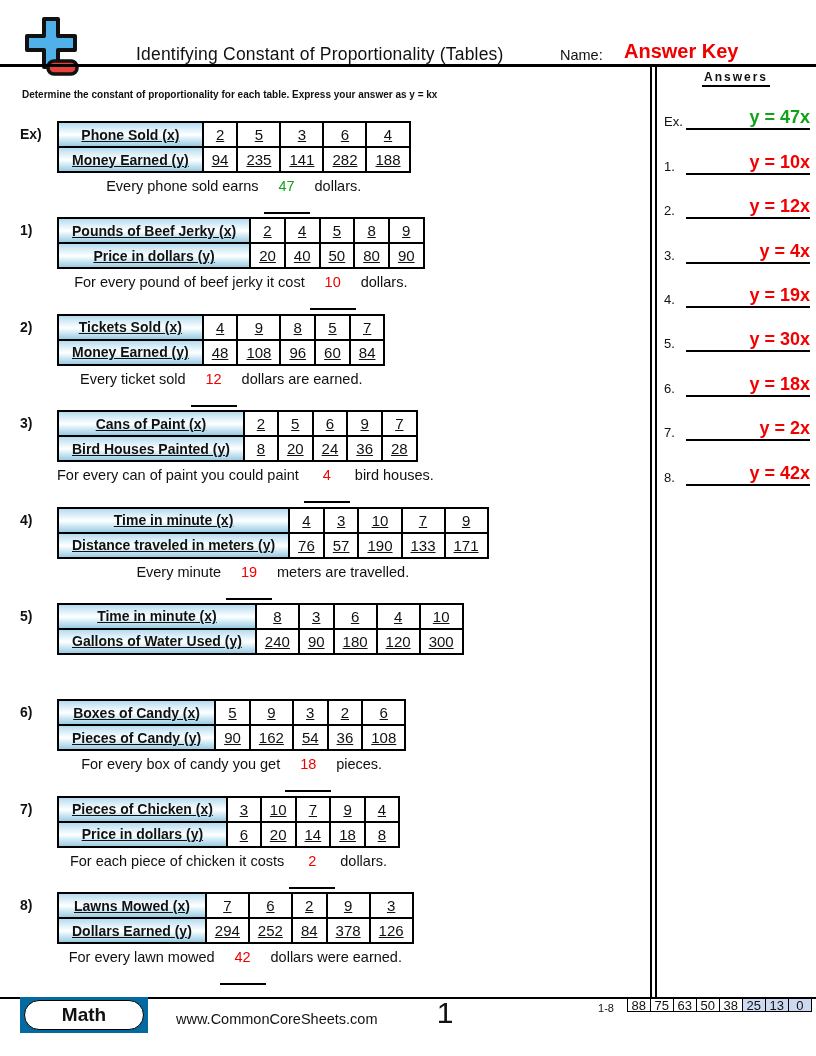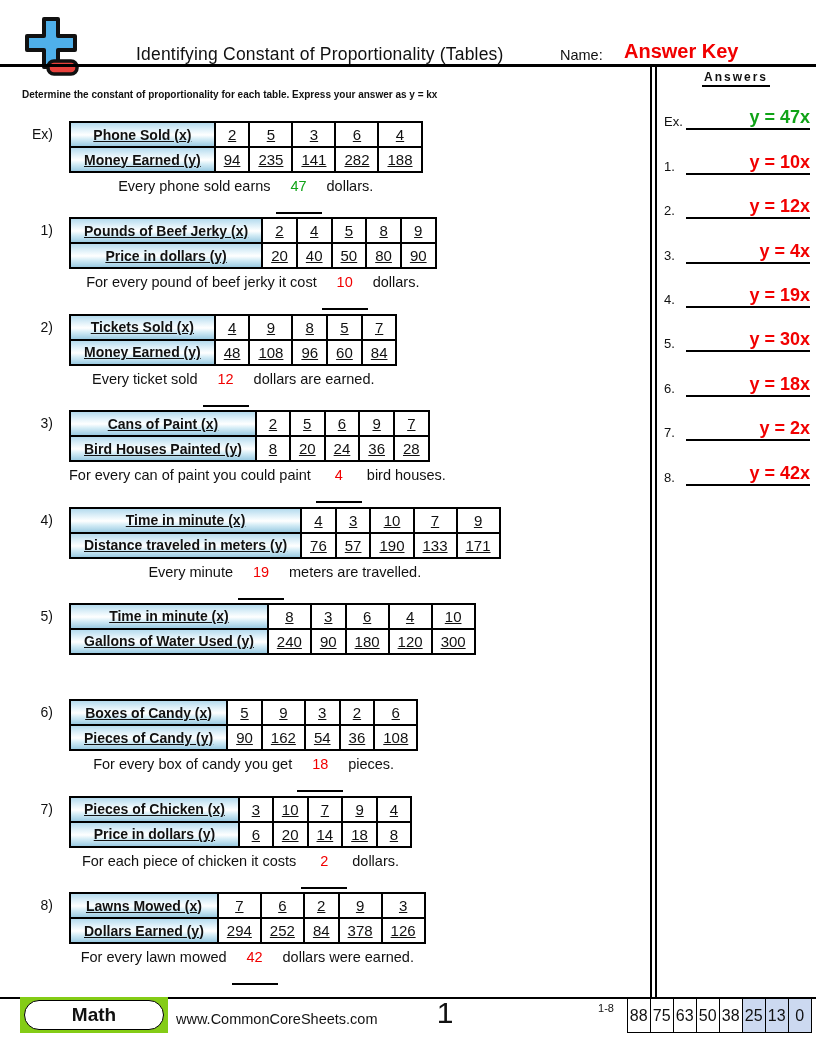--- a/index.html
+++ b/index.html
@@ -15,21 +15,21 @@
   .logo{position:absolute;left:22px;top:16px;width:60px;height:62px;}
   .title{position:absolute;left:136px;top:44px;font-size:17.5px;letter-spacing:.2px;}
   .name-label{position:absolute;left:560px;top:47px;font-size:14.5px;}
   .answer-key{position:absolute;left:624px;top:40px;font-size:20px;font-weight:bold;color:var(--red);}
   .header-rule{position:absolute;left:0;top:64px;width:816px;height:3px;background:#000;}
   .instruction{position:absolute;left:22px;top:71px;width:636px;font-weight:bold;font-size:10px;line-height:1.35;margin-top:17px;}
 
   
   .main{position:absolute;left:20px;top:121px;width:632px;}
   .problem{display:flex;align-items:flex-start;height:96.4px;}
-  .pnum{flex:none;width:33px;margin-right:16px;text-align:right;font-weight:normal;font-size:14px;padding-top:5px;}
+  .pnum{flex:none;width:33px;margin-right:4px;font-weight:bold;font-size:14px;padding-top:5px;}
   .ptable{border-collapse:collapse;text-decoration:underline;}
   .ptable th{border:2.5px solid #000;font-size:14px;font-weight:bold;padding:2px 13px;height:25px;white-space:nowrap;
     background:linear-gradient(180deg,#b5dbee 0%,#e8f5fb 35%,#ffffff 52%,#d4ecf6 70%,#9bcbe2 100%);}
   .ptable td{border:2px solid #000;min-width:34px;padding:2px 8px;text-align:center;font-size:15px;height:25px;background:#fff;}
   .caption{text-align:center;font-size:14.5px;margin-top:5px;}
   .blank{display:inline-block;min-width:46px;border-bottom:2px solid #000;text-align:center;margin:0 5px;padding:0 6px 18px;}
   .ansnum{color:var(--red);}
   .problem.ex .ansnum{color:var(--green);}
 
   
@@ -37,28 +37,28 @@
   .answers{position:absolute;left:660px;top:70px;width:152px;}
   .answers-heading{font-size:12px;font-weight:bold;letter-spacing:2px;border-bottom:2px solid #000;width:max-content;margin:0 auto;padding:0 2px 1px;}
   .ans-items{margin-top:4px;}
   .ans-item{position:relative;height:44.4px;}
   .ans-label{position:absolute;left:4px;bottom:6px;font-size:13px;}
   .ans-line{position:absolute;left:26px;right:2px;bottom:5px;border-bottom:2px solid #000;text-align:right;font-size:18px;font-weight:bold;color:var(--red);}
   .ans-item.ex .ans-line{color:var(--green);}
 
   
   .footer-rule{position:absolute;left:0;top:997px;width:816px;height:2px;background:#000;}
-  .math-badge{position:absolute;left:20px;top:997px;width:148px;height:36px;background:#84cc16;display:flex;}
+  .math-badge{position:absolute;left:20px;top:997px;width:128px;height:36px;background:#0369a1;display:flex;}
   .math-badge .pill{background:#fff;border-radius:18px;margin:3px 4px;flex:1;display:flex;align-items:center;justify-content:center;font-size:19px;font-weight:bold;border:1px solid #000;}
   .site-url{position:absolute;left:176px;top:1011px;font-size:14.5px;}
   .page-num{position:absolute;left:400px;top:996px;width:90px;text-align:center;font-size:30px;}
   .score-strip{position:absolute;right:4px;top:998px;display:flex;align-items:flex-start;}
   .score-range{font-size:11px;margin-right:14px;margin-top:4px;}
   .score-boxes{display:flex;}
-  .score-box{width:24.5px;height:35px;border:1.5px solid #000;margin-left:-1.5px;display:flex;align-items:center;justify-content:center;font-size:16px;background:#fff;text-align:center;}
+  .score-box{width:24.5px;height:14px;border:1.5px solid #000;margin-left:-1.5px;display:flex;align-items:center;justify-content:center;font-size:13px;background:#fff;text-align:center;}
   .score-box.hl{background:var(--hl);}
 </style>
 </head>
 <body>
 
 <div class="page">
 
   <div class="logo">
     <svg width="60" height="62" viewBox="0 0 60 62">
       <path d="M22,3 h14 v17 h17 v14 h-17 v17 h-14 v-17 h-17 v-14 h17 z" fill="#4fb0ea" stroke="#111" stroke-width="4" stroke-linejoin="round"></path>

